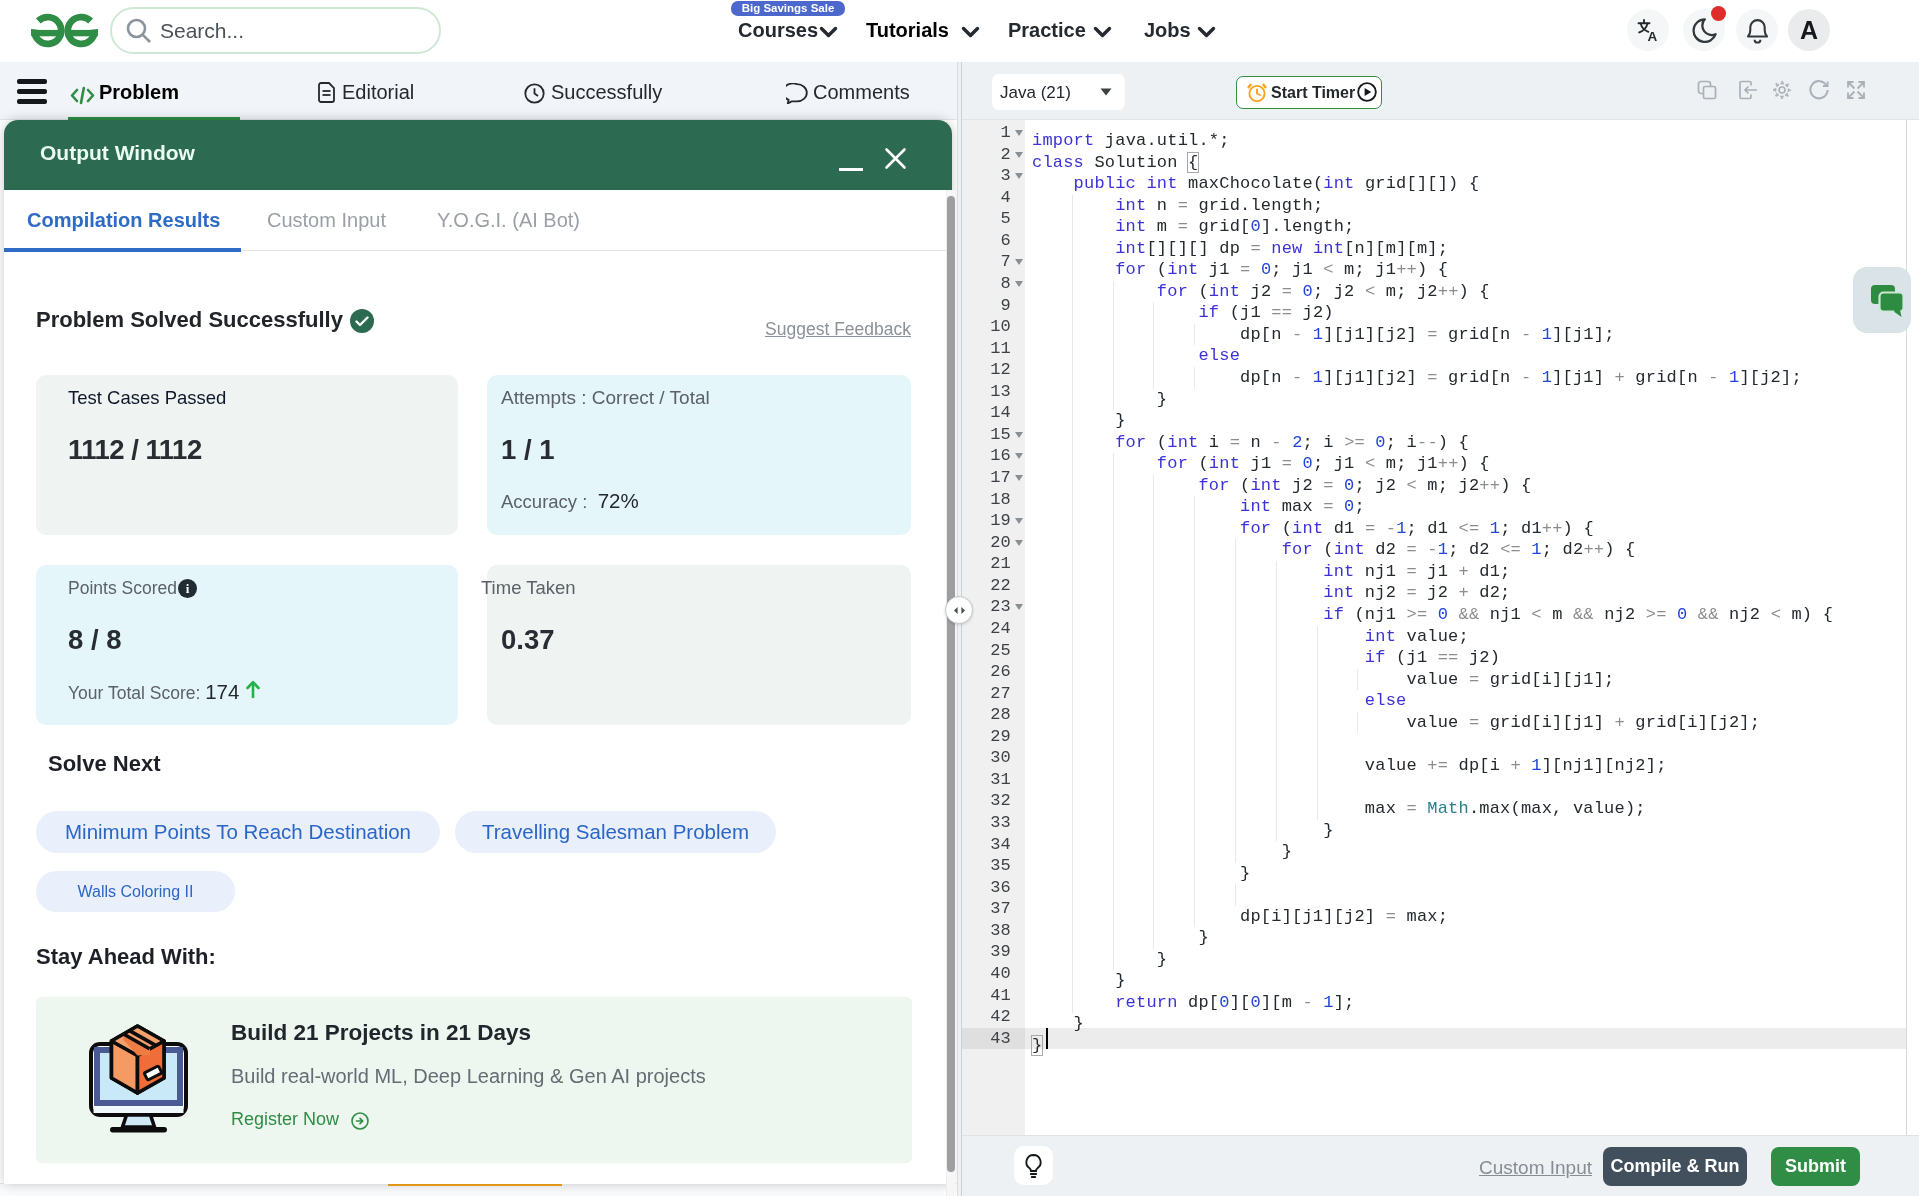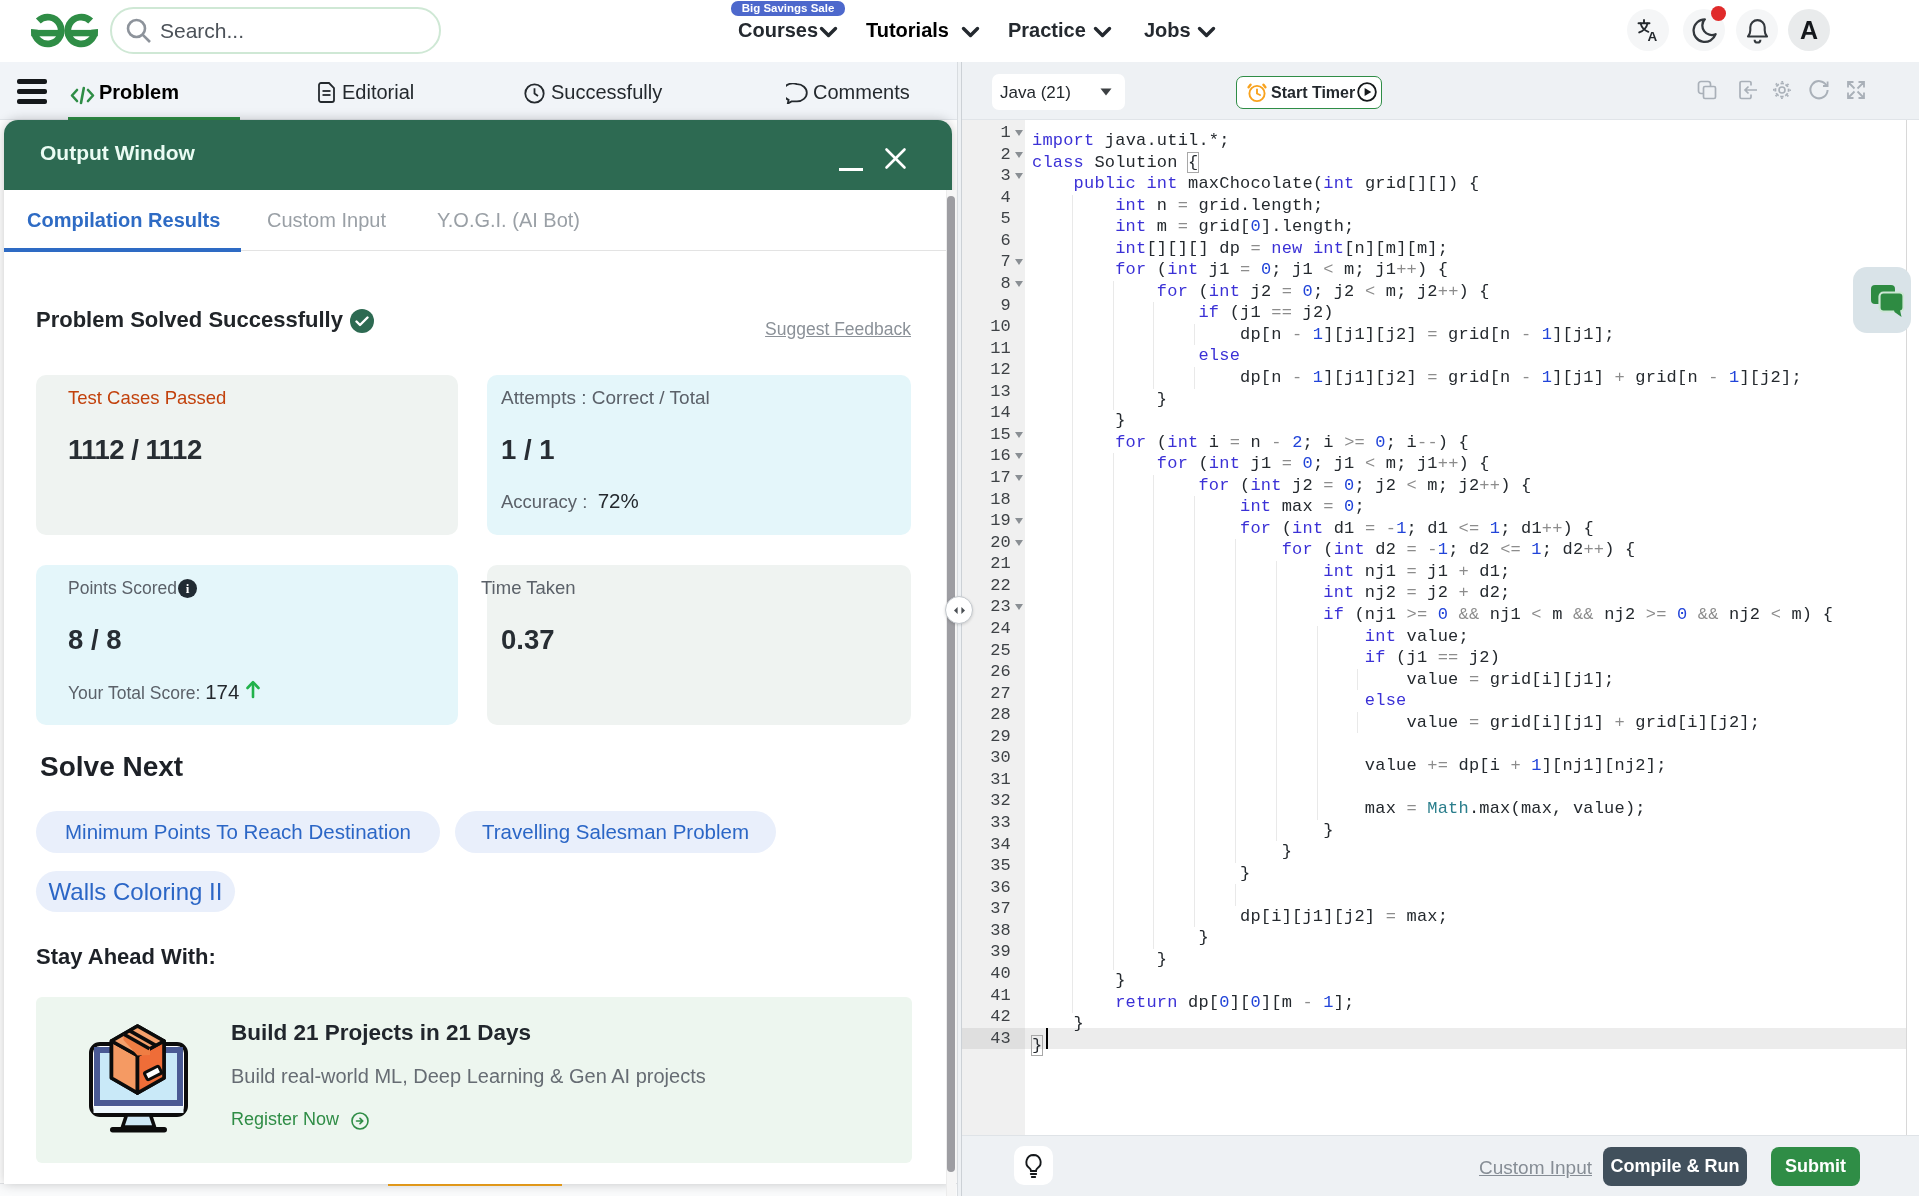--- a/index.html
+++ b/index.html
@@ -123,40 +123,40 @@
 <div class="ab" style="left:350px;top:309px;width:24px;height:24px;border-radius:50%;background:#2d6a52"></div>
 <svg class="ab" style="left:355px;top:316px" width="14" height="11" viewBox="0 0 14 11" fill="none" stroke="#fff" stroke-width="2.4" stroke-linecap="round" stroke-linejoin="round">
     <path d="M1.5 5.5 L5 9 L12.5 1.5"></path>
   </svg>
 <div class="ab" style="left:auto;right:1008px;top:319px;font-size:17.5px;color:#8b9198;text-decoration:underline">Suggest Feedback</div>
 
 <div class="ab" style="left:36px;top:375px;width:422px;height:160px;background:#eff3f1;border-radius:10px"></div>
 <div class="ab" style="left:487px;top:375px;width:424px;height:160px;background:#e4f6fa;border-radius:10px"></div>
 <div class="ab" style="left:36px;top:565px;width:422px;height:160px;background:#e4f6fa;border-radius:10px"></div>
 <div class="ab" style="left:487px;top:565px;width:424px;height:160px;background:#eff3f1;border-radius:10px"></div>
-<div class="ab" style="left:68px;top:387px;font-size:18.5px;color:#c2410c">Test Cases Passed</div>
+<div class="ab" style="left:68px;top:387px;font-size:18.5px;color:#0f172a">Test Cases Passed</div>
 <div class="ab" style="left:68px;top:434px;font-size:27.5px;font-weight:bold;color:#272d33;letter-spacing:-0.5px">1112 / 1112</div>
 <div class="ab" style="left:501px;top:387px;font-size:19px;color:#5b6169">Attempts : Correct / Total</div>
 <div class="ab" style="left:501px;top:434px;font-size:27.5px;font-weight:bold;color:#272d33">1 / 1</div>
 <div class="ab" style="left:501px;top:489px;font-size:18.5px;color:#5b6169">Accuracy :&nbsp; <span style="color:#24292e;font-size:20.5px">72%</span></div>
 <div class="ab" style="left:68px;top:578px;font-size:17.5px;color:#5b6169">Points Scored</div>
 <div class="ab" style="left:178px;top:579px;width:19px;height:19px;border-radius:50%;background:#212b33;color:#fff;text-align:center;font-size:13px;font-weight:bold;line-height:19px;font-family:'Liberation Serif',serif">i</div>
 <div class="ab" style="left:68px;top:624px;font-size:27.5px;font-weight:bold;color:#272d33">8 / 8</div>
 <div class="ab" style="left:68px;top:680px;font-size:17.5px;color:#5b6169">Your Total Score: <span style="color:#24292e;font-size:20.5px">174</span></div>
 <svg class="ab" style="left:245px;top:680px" width="16" height="19" viewBox="0 0 16 19" fill="none" stroke="#21b24b" stroke-width="2.6" stroke-linecap="round" stroke-linejoin="round">
     <line x1="8" y1="17" x2="8" y2="3"></line>
     <path d="M2.5 8 L8 2.2 L13.5 8"></path>
   </svg>
 <div class="ab" style="left:481px;top:577px;font-size:18.5px;color:#5b6169">Time Taken</div>
 <div class="ab" style="left:501px;top:624px;font-size:27.5px;font-weight:bold;color:#272d33">0.37</div>
 
-<div class="ab" style="left:40px;top:751px;font-size:28px;font-weight:bold;color:#1d2127">Solve Next</div>
+<div class="ab" style="left:48px;top:751px;font-size:22px;font-weight:bold;color:#1d2127">Solve Next</div>
 <div class="ab" style="left:36px;top:811px;width:404px;height:42px;background:#e9effb;border-radius:21px;color:#2b66c6;font-size:20.5px;line-height:42px;text-align:center">Minimum Points To Reach Destination</div>
 <div class="ab" style="left:455px;top:811px;width:321px;height:42px;background:#e9effb;border-radius:21px;color:#2b66c6;font-size:20.5px;line-height:42px;text-align:center">Travelling Salesman Problem</div>
-<div class="ab" style="left:36px;top:871px;width:199px;height:41px;background:#e9effb;border-radius:21px;color:#2b66c6;font-size:24px;line-height:41px;text-align:center">Walls Coloring II</div>
+<div class="ab" style="left:36px;top:871px;width:199px;height:41px;background:#e9effb;border-radius:21px;color:#2b66c6;font-size:16px;line-height:41px;text-align:center">Walls Coloring II</div>
 
 <div class="ab" style="left:36px;top:944px;font-size:22px;font-weight:bold;color:#1d2127">Stay Ahead With:</div>
 <div class="ab" style="left:36px;top:997px;width:876px;height:166px;background:#edf6ef;border-radius:6px"></div>
 
 <svg class="ab" style="left:86px;top:1022px" width="106" height="112" viewBox="0 0 106 112">
  <rect x="5" y="22" width="95" height="71" rx="9" fill="#ffffff" stroke="#0c0c0c" stroke-width="4"></rect>
  <rect x="11" y="28" width="83" height="53" fill="#c9e9f8" stroke="#4a5a94" stroke-width="6"></rect>
  <rect x="7.5" y="84.5" width="90" height="6.5" fill="#eef8fd"></rect>
  <path d="M40.5 93 h24 l4 12 h-32 Z" fill="#cfe9f6" stroke="#0c0c0c" stroke-width="3.6" stroke-linejoin="round"></path>
  <rect x="24" y="105" width="57" height="5.4" rx="2.7" fill="#0c0c0c"></rect>

